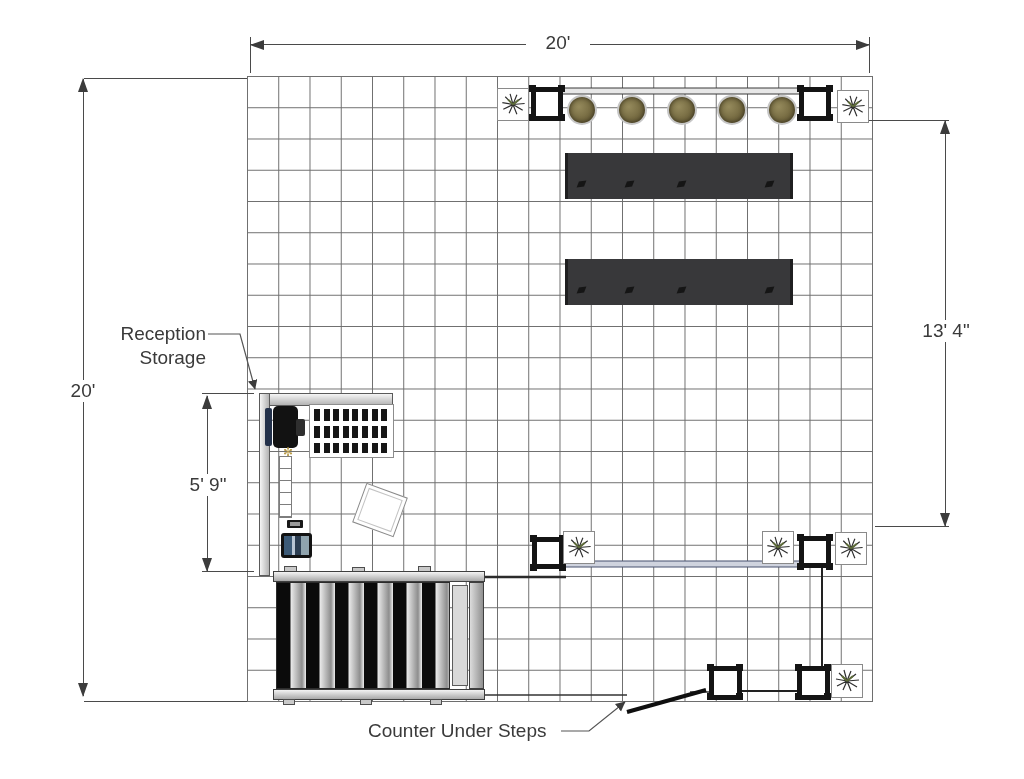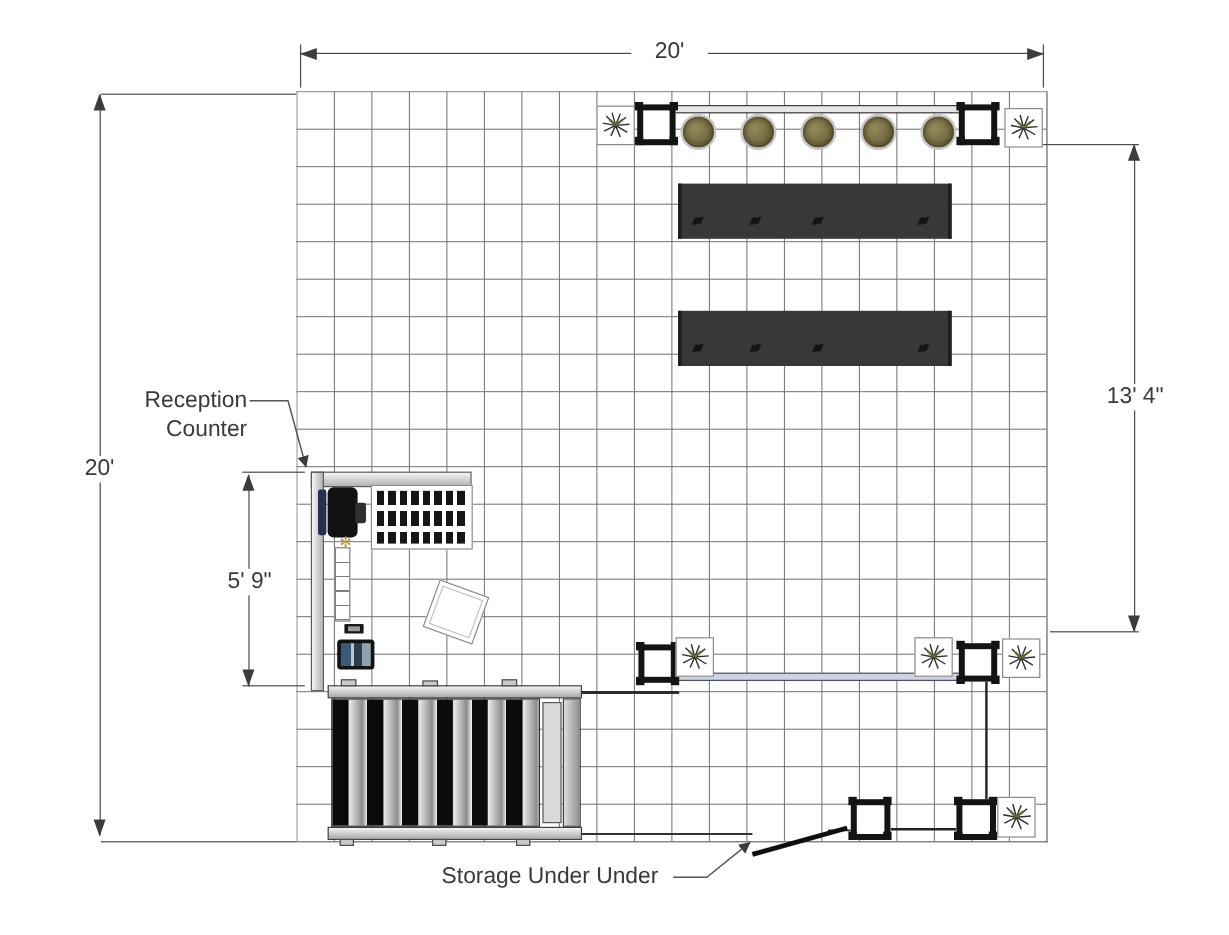--- a/index.html
+++ b/index.html
@@ -220,16 +220,16 @@
   <div class="abs tab" style="left:418px;top:566px;width:13px;height:7px;"></div>
   <div class="abs rail" style="left:273px;top:571px;width:212px;height:11px;"></div>
   <div class="abs stair-body" style="left:276px;top:582px;"></div>
   <div class="abs landing" style="left:452px;top:585px;"></div>
   <div class="abs stair-edge" style="left:469px;top:582px;"></div>
   <div class="abs rail" style="left:273px;top:689px;width:212px;height:11px;"></div>
   <div class="abs tab" style="left:283px;top:699px;width:12px;height:6px;"></div>
   <div class="abs tab" style="left:360px;top:699px;width:12px;height:6px;"></div>
   <div class="abs tab" style="left:430px;top:699px;width:12px;height:6px;"></div>
 
-  <div class="abs anno" style="left:98px;top:322px;width:108px;text-align:right;">Reception Counter</div>
-  <div class="abs anno" style="left:368px;top:719px;width:200px;white-space:nowrap;">Storage Under Under</div>
+  <div class="abs anno" style="left:98px;top:322px;width:108px;text-align:right;">Reception Storage</div>
+  <div class="abs anno" style="left:368px;top:719px;width:200px;white-space:nowrap;">Counter Under Steps</div>
 
 </div>
 
 </body></html>

